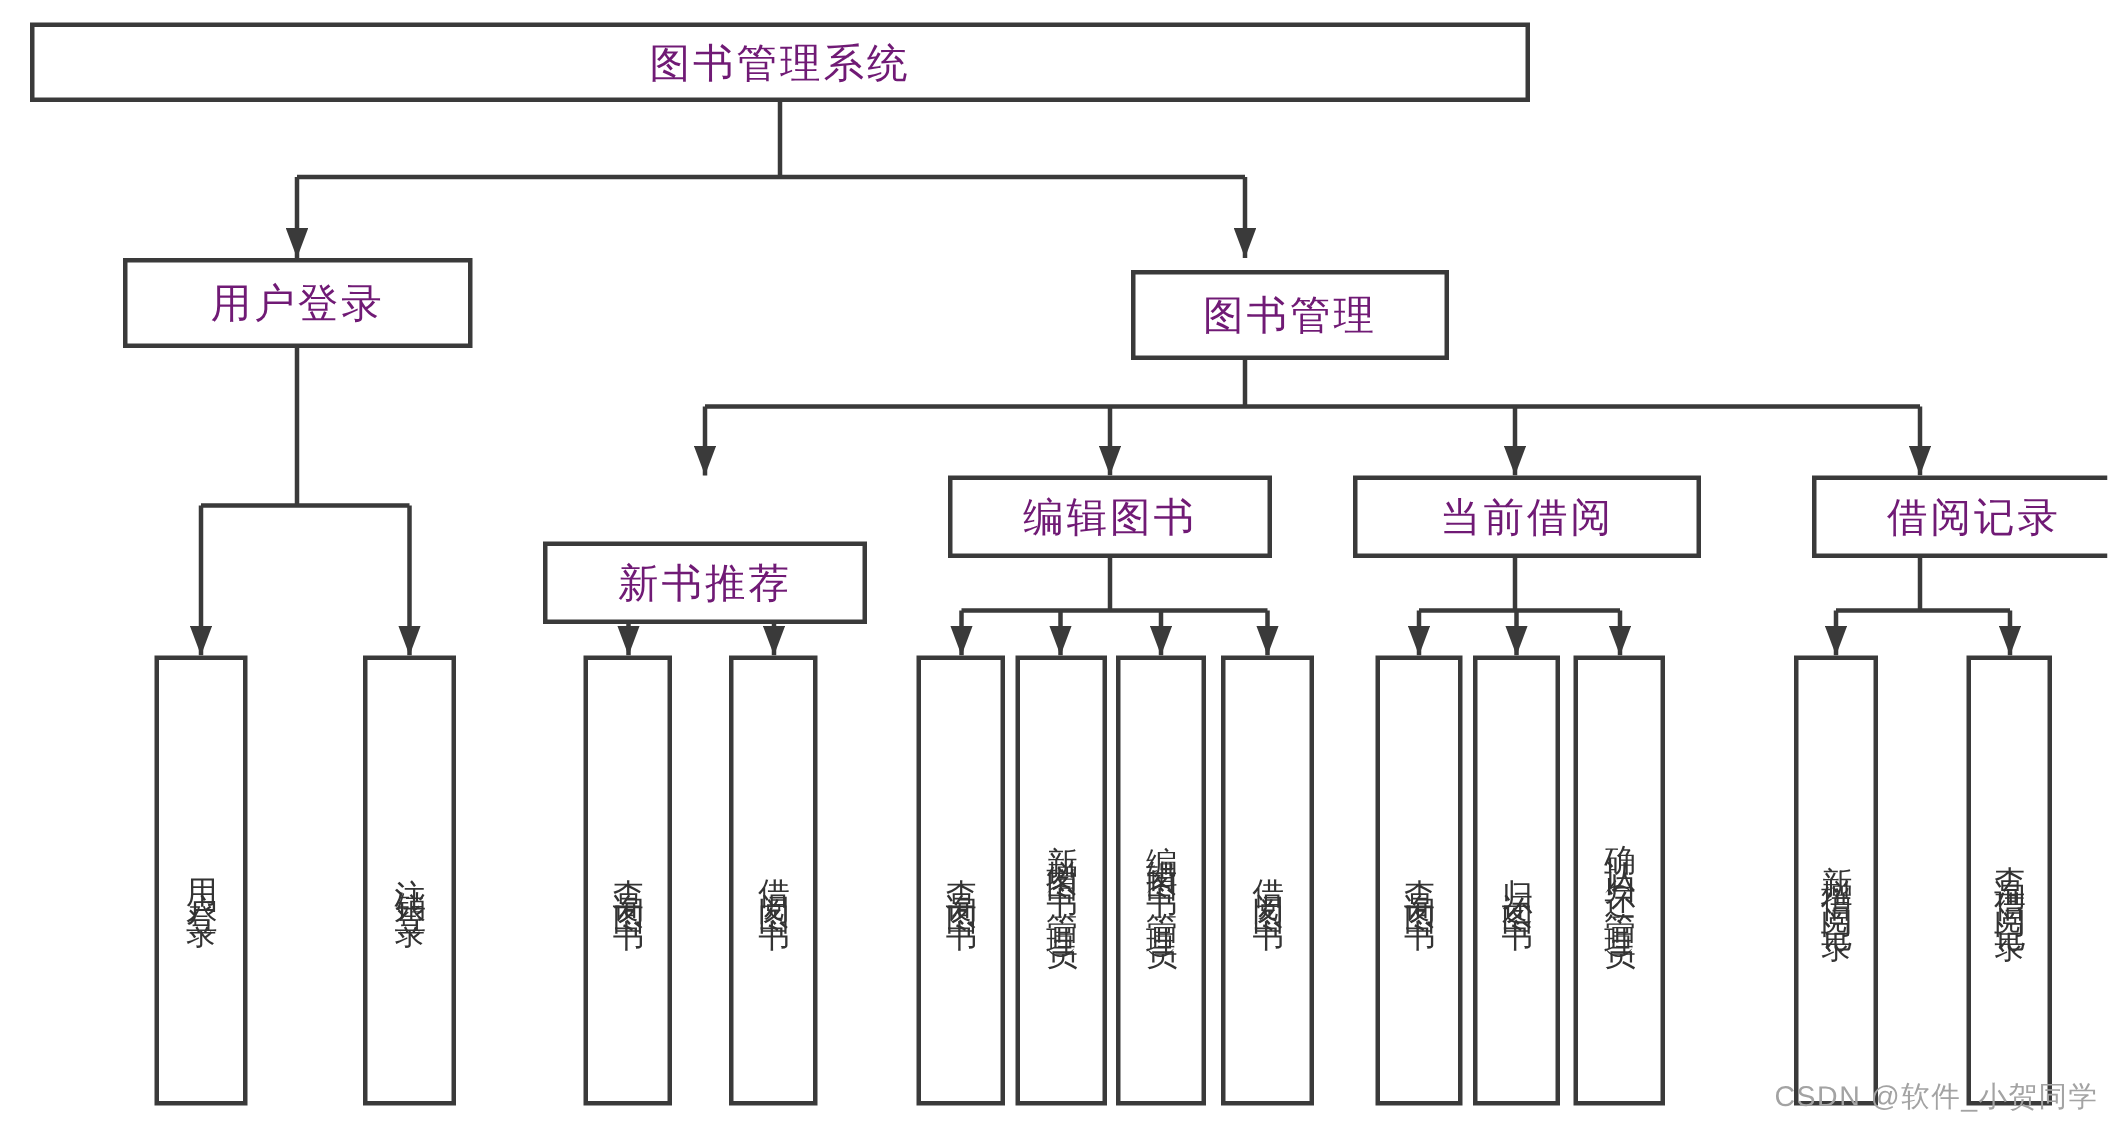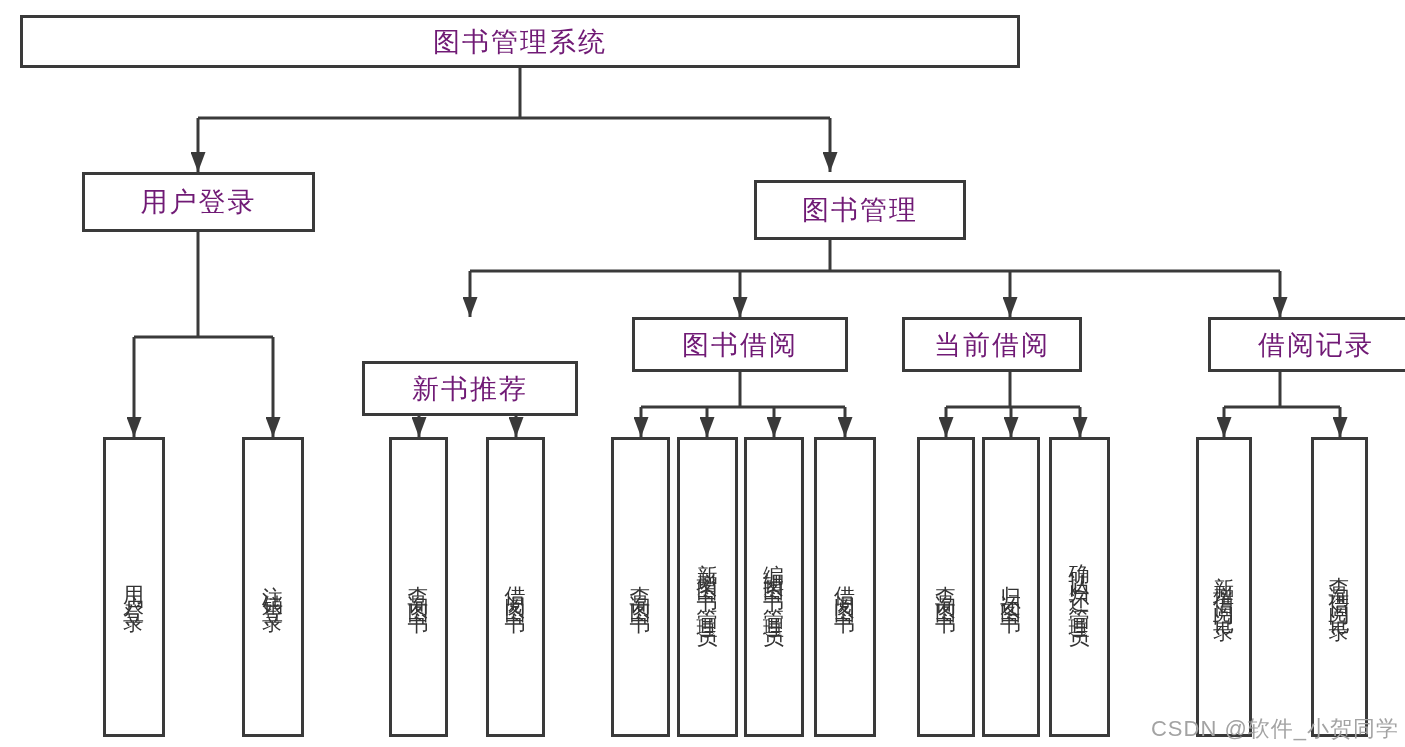--- a/index.html
+++ b/index.html
@@ -40,41 +40,41 @@
     letter-spacing: 9px;
     color: #333333;
     line-height: 1;
   }
   
   #nd-root        { left: 20px;   top: 15px;  width: 1000px; height: 53px; }
   #nd-user-login  { left: 82px;   top: 172px; width: 233px;  height: 60px; }
   #nd-book-mgmt   { left: 712px;  top: 180px; width: 212px;  height: 60px; margin-left: 42px; }
   #nd-new-rec     { left: 362px;  top: 317px; width: 216px;  height: 55px; margin-top: 44px; }
   #nd-borrow      { left: 632px;  top: 317px; width: 216px;  height: 55px; }
-  #nd-current     { left: 902px;  top: 317px; width: 180px;  height: 55px; }
+  #nd-current     { left: 902px;  top: 317px; width: 232px;  height: 55px; }
   #nd-records     { left: 1172px; top: 317px; width: 216px;  height: 55px; margin-left: 36px; }
   .leaf           { top: 437px; height: 300px; }
   #lf-1a { left: 103px;  width: 62px; }
   #lf-1b { left: 242px;  width: 62px; }
   #lf-2a { left: 389px;  width: 59px; }
   #lf-2b { left: 486px;  width: 59px; }
   #lf-3a { left: 611px;  width: 59px; }
   #lf-3b { left: 677px;  width: 61px; }
   #lf-3c { left: 744px;  width: 60px; }
   #lf-3d { left: 814px;  width: 62px; }
   #lf-4a { left: 917px;  width: 58px; }
   #lf-4b { left: 982px;  width: 58px; }
   #lf-4c { left: 1049px; width: 61px; }
   #lf-5a { left: 1196px; width: 56px; }
   #lf-5b { left: 1311px; width: 57px; }
   #watermark {
     position: absolute;
     right: 6px;
     bottom: 3px;
-    font-size: 22px;
+    font-size: 19px;
     color: #a3a3a3;
     letter-spacing: 1px;
     white-space: nowrap;
   }
 </style>
 </head>
 <body>
 
 <div id="canvas">
 
@@ -141,21 +141,21 @@
     <span class="hlabel">用户登录</span>
   </div>
   <div class="node" id="nd-book-mgmt">
     <span class="hlabel">图书管理</span>
   </div>
 
   <div class="node" id="nd-new-rec">
     <span class="hlabel">新书推荐</span>
   </div>
   <div class="node" id="nd-borrow">
-    <span class="hlabel">图书借阅</span>
+    <span class="hlabel">编辑图书</span>
   </div>
   <div class="node" id="nd-current">
     <span class="hlabel">当前借阅</span>
   </div>
   <div class="node" id="nd-records">
     <span class="hlabel">借阅记录</span>
   </div>
 
   <div class="node vnode leaf" id="lf-1a">
     <span class="vlabel">用户登录</span>

